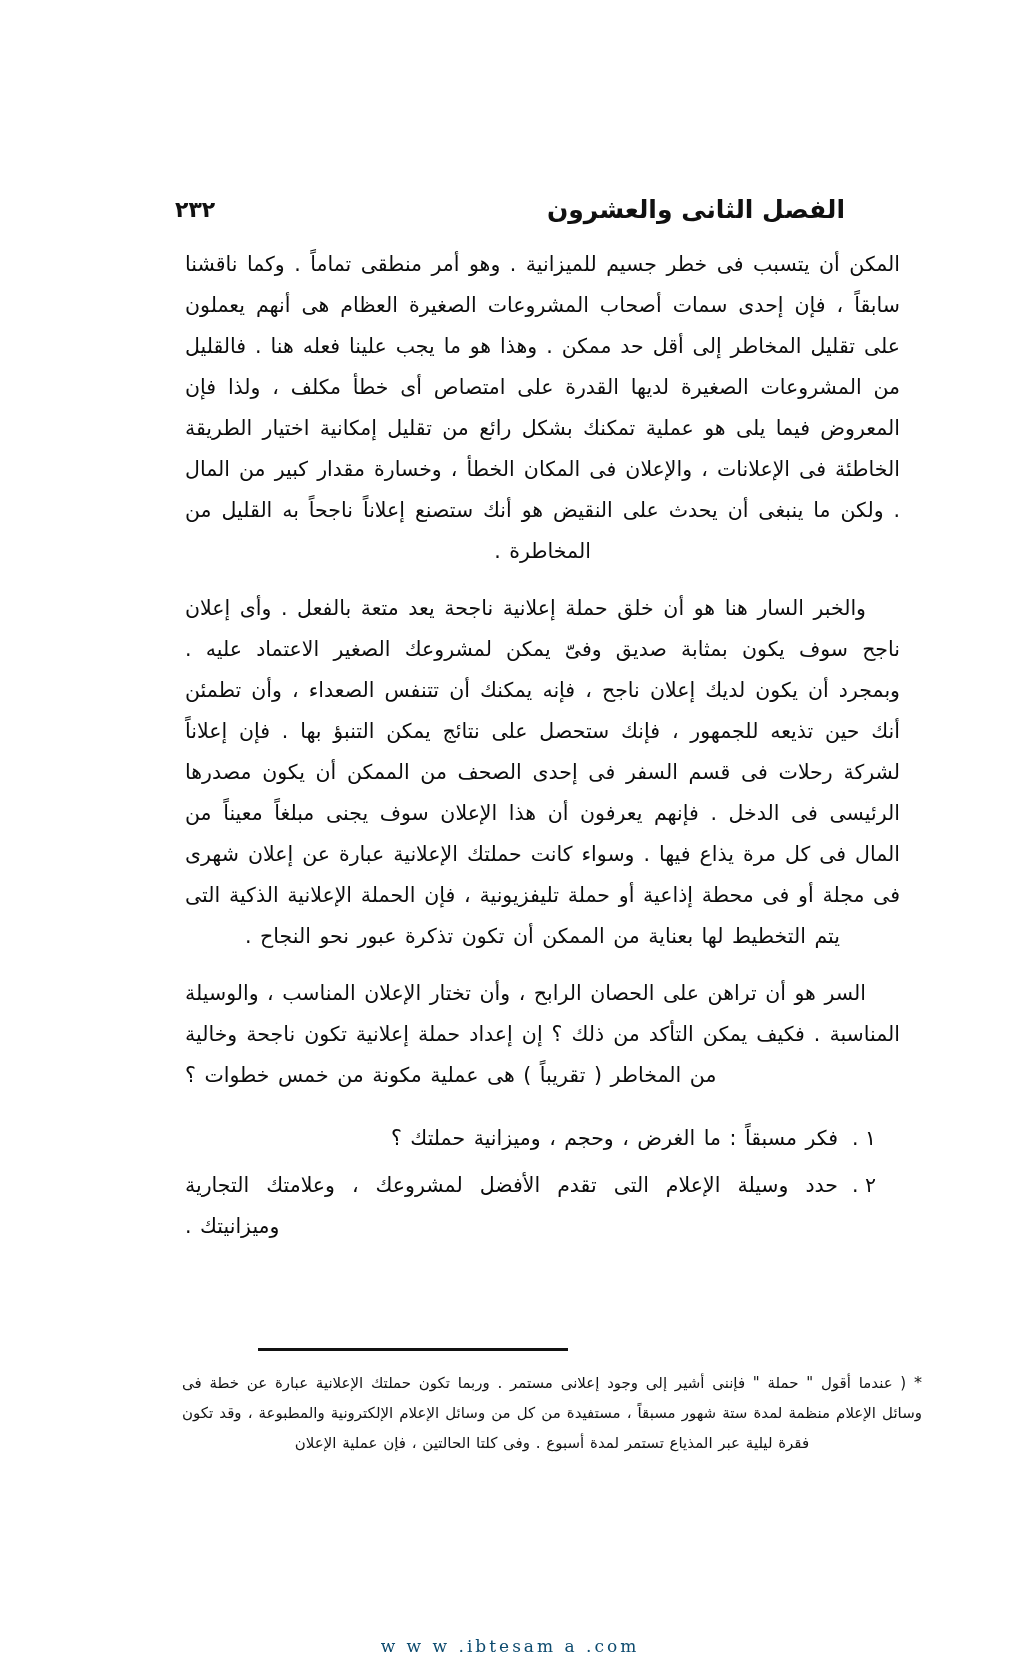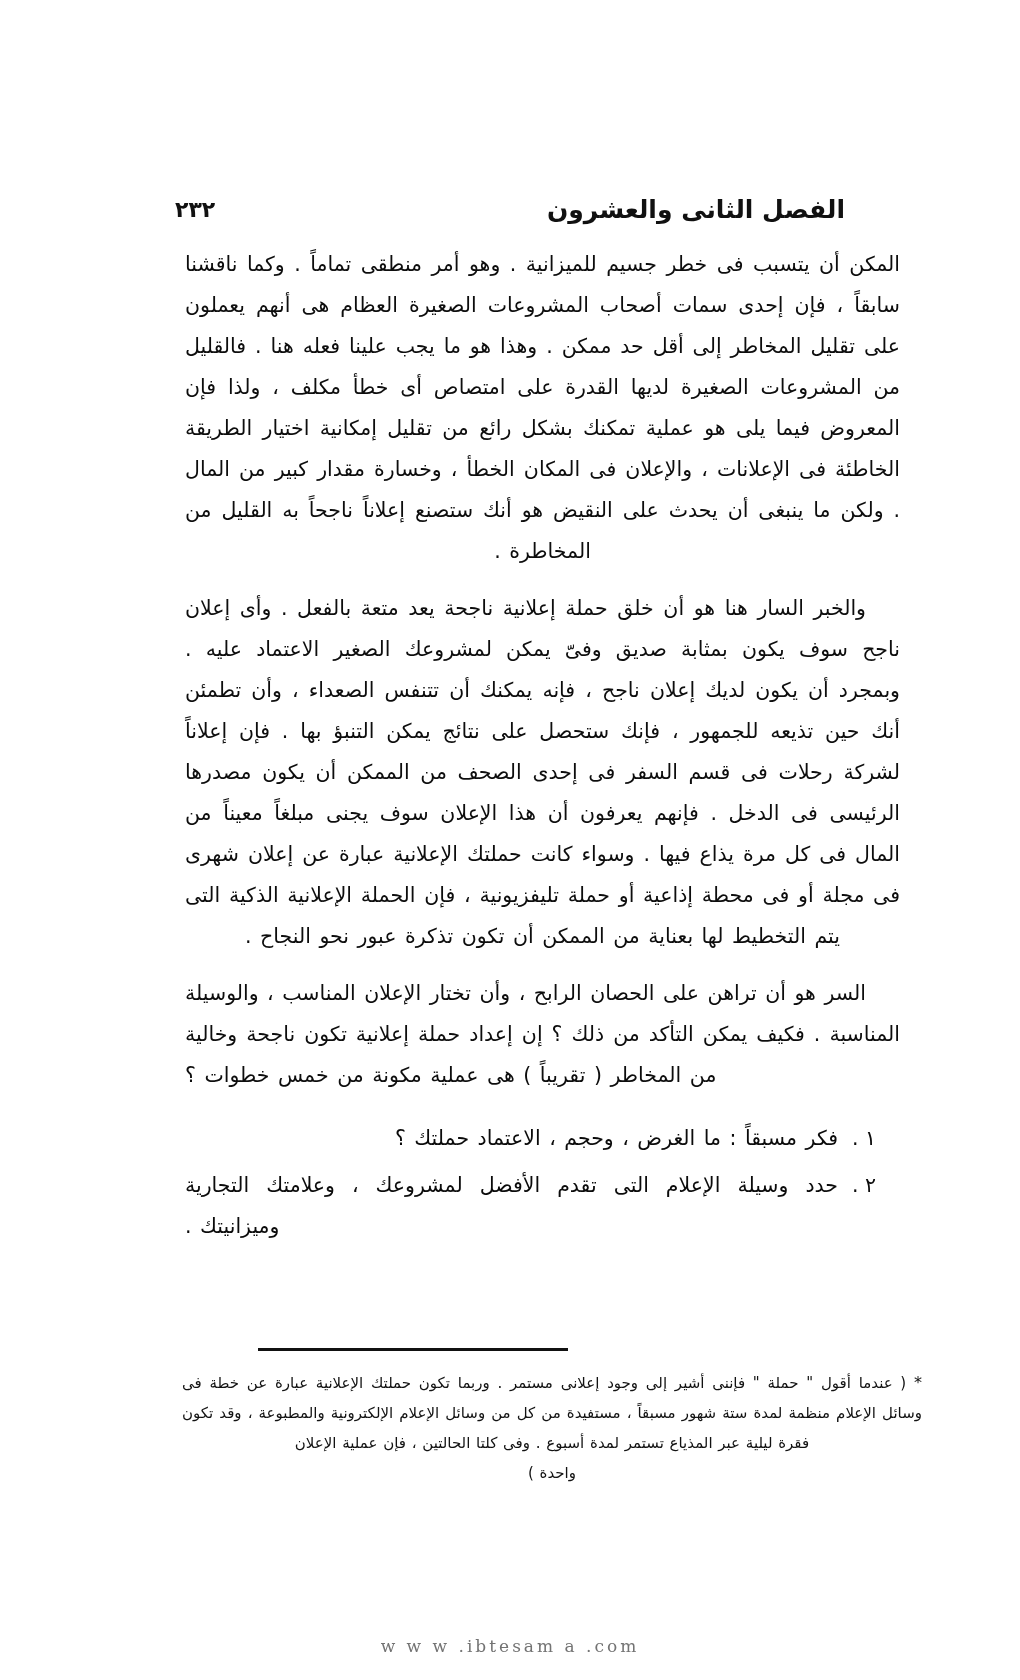--- a/index.html
+++ b/index.html
@@ -143,21 +143,21 @@
   .watermark {
     position: absolute;
     top: 1636px;
     left: 0;
     right: 0;
     text-align: center;
     direction: ltr;
     font-family: "DejaVu Serif", "Liberation Serif", serif;
     font-size: 17px;
     letter-spacing: 3px;
-    color: #737373;
+    color: #0c4a6e;
     user-select: none;
   }
 </style>
 </head>
 <body>
 
 <div class="page">
 
   <div class="running-head">
     <span class="folio">٢٣٢</span>
@@ -166,31 +166,30 @@
 
   <div class="text-block">
     <p class="para">المكن أن يتسبب فى خطر جسيم للميزانية . وهو أمر منطقى تماماً . وكما ناقشنا سابقاً ، فإن إحدى سمات أصحاب المشروعات الصغيرة العظام هى أنهم يعملون على تقليل المخاطر إلى أقل حد ممكن . وهذا هو ما يجب علينا فعله هنا . فالقليل من المشروعات الصغيرة لديها القدرة على امتصاص أى خطأ مكلف ، ولذا فإن المعروض فيما يلى هو عملية تمكنك بشكل رائع من تقليل إمكانية اختيار الطريقة الخاطئة فى الإعلانات ، والإعلان فى المكان الخطأ ، وخسارة مقدار كبير من المال . ولكن ما ينبغى أن يحدث على النقيض هو أنك ستصنع إعلاناً ناجحاً به القليل من المخاطرة .</p>
     <p class="para indent">والخبر السار هنا هو أن خلق حملة إعلانية ناجحة يعد متعة بالفعل . وأى إعلان ناجح سوف يكون بمثابة صديق وفىّ يمكن لمشروعك الصغير الاعتماد عليه . وبمجرد أن يكون لديك إعلان ناجح ، فإنه يمكنك أن تتنفس الصعداء ، وأن تطمئن أنك حين تذيعه للجمهور ، فإنك ستحصل على نتائج يمكن التنبؤ بها . فإن إعلاناً لشركة رحلات فى قسم السفر فى إحدى الصحف من الممكن أن يكون مصدرها الرئيسى فى الدخل . فإنهم يعرفون أن هذا الإعلان سوف يجنى مبلغاً معيناً من المال فى كل مرة يذاع فيها . وسواء كانت حملتك الإعلانية عبارة عن إعلان شهرى فى مجلة أو فى محطة إذاعية أو حملة تليفزيونية ، فإن الحملة الإعلانية الذكية التى يتم التخطيط لها بعناية من الممكن أن تكون تذكرة عبور نحو النجاح .</p>
     <p class="para indent last-right">السر هو أن تراهن على الحصان الرابح ، وأن تختار الإعلان المناسب ، والوسيلة المناسبة . فكيف يمكن التأكد من ذلك ؟ إن إعداد حملة إعلانية تكون ناجحة وخالية من المخاطر ( تقريباً ) هى عملية مكونة من خمس خطوات ؟</p>
   </div>
 
   <ol class="numbered-list">
     <li class="single">
       <span class="marker">١ .</span>
-      <span class="item-text">فكر مسبقاً : ما الغرض ، وحجم ، الاعتماد حملتك ؟</span>
+      <span class="item-text">فكر مسبقاً : ما الغرض ، وحجم ، وميزانية حملتك ؟</span>
     </li>
     <li>
       <span class="marker">٢ .</span>
       <span class="item-text">حدد وسيلة الإعلام التى تقدم الأفضل لمشروعك ، وعلامتك التجارية وميزانيتك .</span>
     </li>
   </ol>
 
   <div class="footnote-rule"></div>
 
   <div class="footnote">
     <span class="fn-mark">*</span>
     <span>( عندما أقول " حملة " فإننى أشير إلى وجود إعلانى مستمر . وربما تكون حملتك الإعلانية عبارة عن خطة فى وسائل الإعلام منظمة لمدة ستة شهور مسبقاً ، مستفيدة من كل من وسائل الإعلام الإلكترونية والمطبوعة ، وقد تكون فقرة ليلية عبر المذياع تستمر لمدة أسبوع . وفى كلتا الحالتين ، فإن عملية الإعلان</span>
-    <span class="fn-tail">واحدة )</span>
   </div>
 
   <div class="watermark">w w w .ibtesam a .com</div>
 
 </div>
 
 </body></html>

